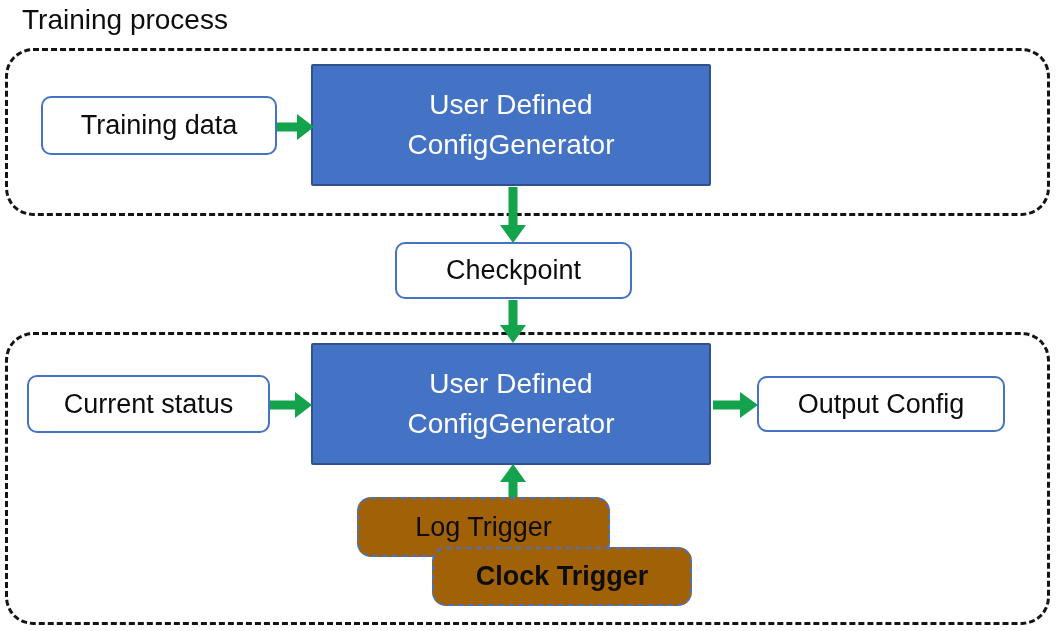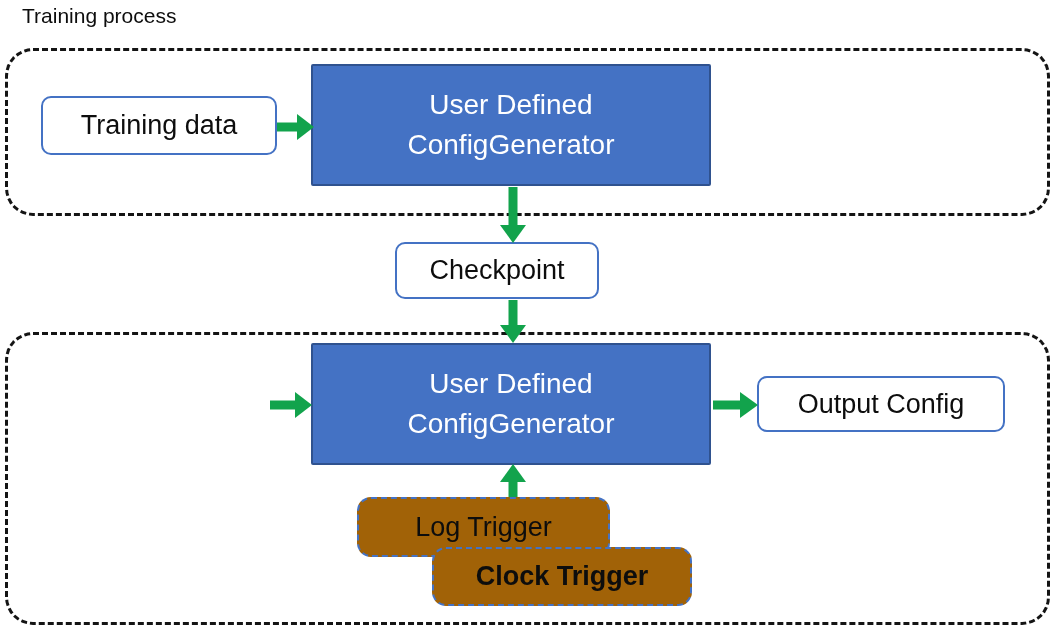--- a/index.html
+++ b/index.html
@@ -9,21 +9,21 @@
     width: 1057px; height: 631px;
     position: relative; overflow: hidden;
   }
   .canvas {
     position: absolute; left: 0; top: 0;
     width: 1057px; height: 631px;
     background: #ffffff;
   }
   .section-label {
     position: absolute;
-    font-size: 21px;
+    font-size: 28px;
     color: #0d0d0d;
     white-space: nowrap;
   }
   .dashed-container {
     position: absolute;
     border: 3px dashed #141414;
     border-radius: 28px;
     background: transparent;
   }
   .light-box {
@@ -73,25 +73,26 @@
 
   <div class="section-label" style="left:22px; top:4px;">Training process</div>
 
   <div class="dashed-container z10" style="left:5px; top:48px; width:1045px; height:168px;"></div>
 
   <div class="light-box z20" style="left:41px; top:96px; width:236px; height:59px;">Training data</div>
 
   <div class="blue-box z20" style="left:311px; top:64px; width:400px; height:122px;">User Defined
 ConfigGenerator</div>
 
-  <div class="light-box z20" style="left:395px; top:242px; width:204px; height:57px;">Checkpoint</div>
+  <div class="light-box z20" style="left:395px; top:242px; width:237px; height:57px;">Checkpoint</div>
 
 
   <div class="dashed-container z10" style="left:5px; top:332px; width:1045px; height:293px;"></div>
 
+  <div class="light-box z20" style="left:27px; top:375px; width:243px; height:58px;">Current status</div>
 
   <div class="blue-box z20" style="left:311px; top:343px; width:400px; height:122px;">User Defined
 ConfigGenerator</div>
 
   <div class="light-box z20" style="left:757px; top:376px; width:248px; height:56px;">Output Config</div>
 
   <div class="trigger-box z20" style="left:357px; top:497px; width:253px; height:60px;">Log Trigger</div>
 
   <div class="trigger-box z25" style="left:432px; top:547px; width:260px; height:59px;font-weight:bold;">Clock Trigger</div>
 

